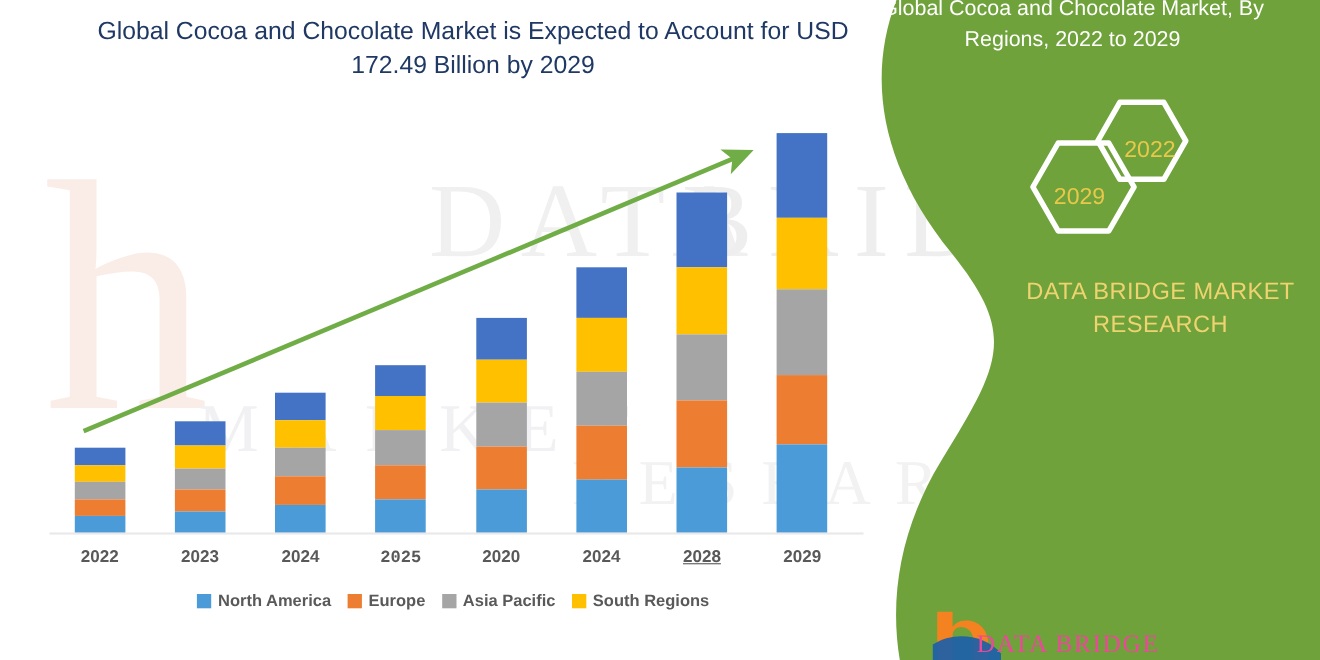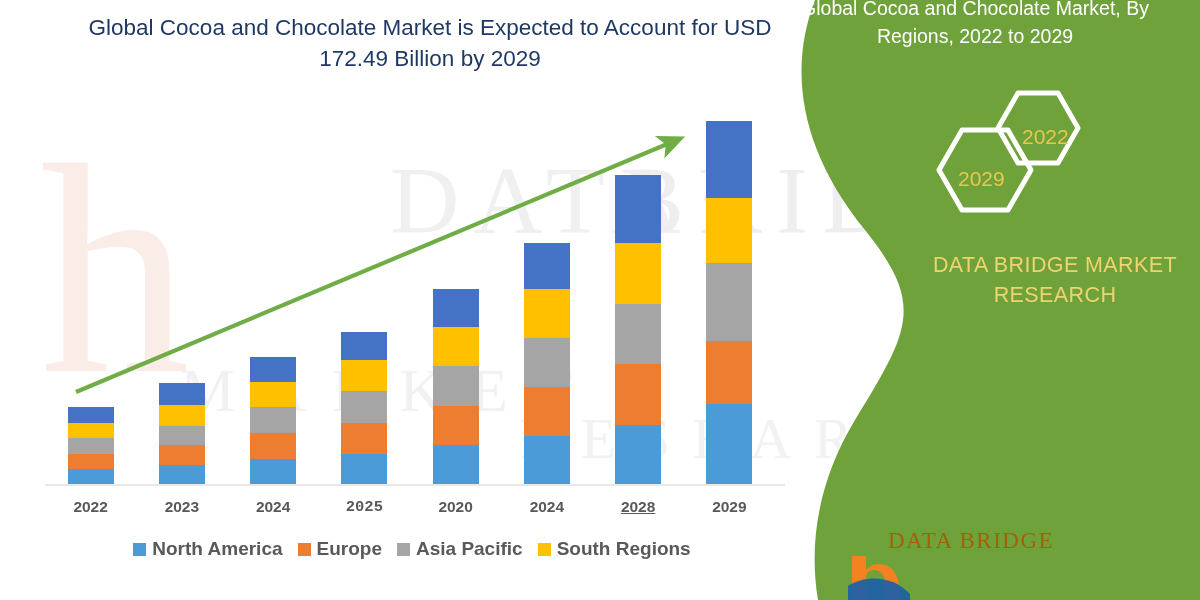--- a/index.html
+++ b/index.html
@@ -56,21 +56,21 @@
   .xlab{
     position:absolute;top:498px;width:80px;text-align:center;
     font-size:15.5px;font-weight:bold;color:#595959;
     font-family:"Liberation Sans",sans-serif;
   }
 
   
   .legend{
     position:absolute;left:42px;top:538px;width:740px;
     display:flex;align-items:center;justify-content:center;gap:15px;
-    font-size:19px;font-weight:bold;color:#595959;
+    font-size:15px;font-weight:bold;color:#595959;
   }
   .legend-item{display:flex;align-items:center;gap:6px;white-space:nowrap;}
   .swatch{width:13px;height:13px;display:inline-block;}
 
   
   .green-panel{position:absolute;left:760px;top:0;width:440px;height:600px;}
   .panel-title{
     position:absolute;left:775px;top:-6px;width:400px;
     text-align:center;color:#ffffff;
     font-size:19.5px;line-height:28px;
@@ -80,22 +80,22 @@
     position:absolute;color:#e8c84a;font-size:21px;font-weight:400;
     font-family:"Liberation Sans",sans-serif;
   }
   .brand{
     position:absolute;left:900px;top:250px;width:310px;
     text-align:center;color:#efd370;
     font-size:21.5px;line-height:30px;letter-spacing:.4px;
   }
   .logo{position:absolute;left:840px;top:556px;width:260px;height:44px;}
   .logo-text{
-    position:absolute;left:888px;top:528px;
-    color:#a16207;font-size:23px;letter-spacing:1.5px;
+    position:absolute;left:888px;top:573px;
+    color:#ec4899;font-size:23px;letter-spacing:1.5px;
     font-family:"Liberation Serif",serif;
   }
 </style>
 </head>
 <body>
 
 <div id="stage">
 
   <div class="wm-h">h</div>
   <div class="wm-word wm-data">DATA</div>

